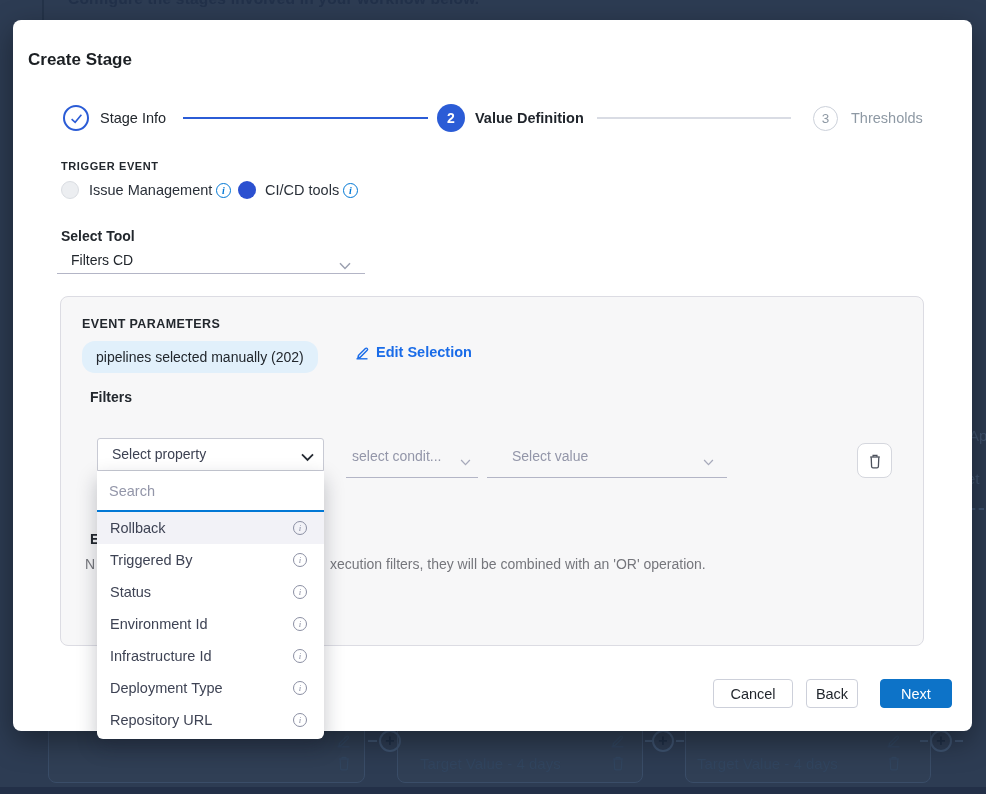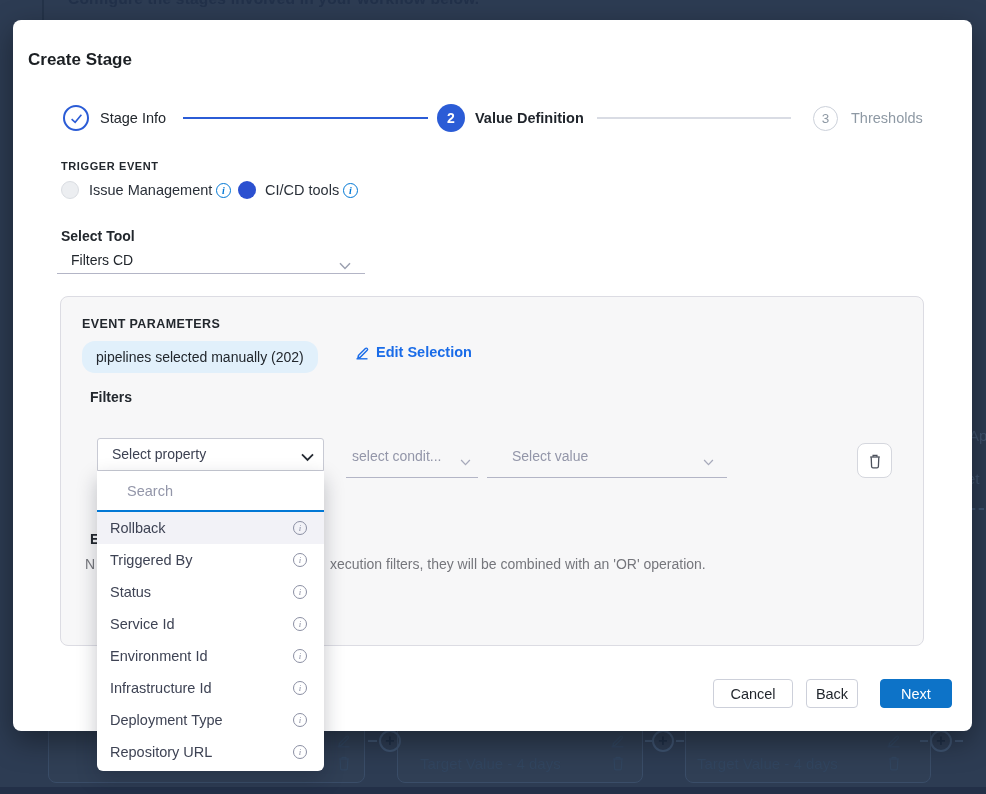--- a/index.html
+++ b/index.html
@@ -71,21 +71,21 @@
 
   
   .btn { height:29px; border-radius:4px; display:flex; align-items:center; justify-content:center;
     font-size:14.5px; font-weight:500; cursor:pointer; }
   .btn.ghost { background:#fff; border:1px solid #cdd0da; color:#1f242b; }
   .btn.primary { background:#0d73c8; color:#fff; border:1px solid #0d73c8; }
 
   
   .dropdown { left:97px; top:471px; width:227px; background:#fff; border-radius:0 0 6px 6px;
     box-shadow:0 8px 20px rgba(20,25,40,.25); z-index:3; padding-bottom:3px; }
-  .dd-search { height:41px; border-bottom:2px solid #0278d5; display:flex; align-items:center; padding:0 30px; }
+  .dd-search { height:41px; border-bottom:2px solid #0278d5; display:flex; align-items:center; padding:0 12px; }
   .dd-search input { border:none; outline:none; width:100%; font-size:14.5px; font-family:"Liberation Sans","DejaVu Sans",sans-serif; color:#3c4152; background:transparent; }
   .dd-search input::placeholder { color:#9396a9; }
   .dd-row { height:32px; display:flex; align-items:center; justify-content:space-between; padding:0 17px 0 13px; cursor:pointer; }
   .dd-row.hl { background:#f2f2f7; }
   .dd-row .lbl { font-size:14.5px; color:#3e4354; }
   .dd-info { width:14px; height:14px; border:1.2px solid #8b8fa3; border-radius:50%; color:#8b8fa3;
     display:flex; align-items:center; justify-content:center; flex:none; }
   .dd-info::after { content:"i"; font-size:9px; font-style:italic; font-family:"Liberation Serif",serif; }
 </style>
 </head>
@@ -263,24 +263,20 @@
     </div>
     <div class="dd-row">
       <span class="lbl">Triggered By</span>
       <span class="dd-info"></span>
     </div>
     <div class="dd-row">
       <span class="lbl">Status</span>
       <span class="dd-info"></span>
     </div>
     <div class="dd-row">
-      <span class="lbl">Service Id</span>
-      <span class="dd-info"></span>
-    </div>
-    <div class="dd-row">
       <span class="lbl">Environment Id</span>
       <span class="dd-info"></span>
     </div>
     <div class="dd-row">
       <span class="lbl">Infrastructure Id</span>
       <span class="dd-info"></span>
     </div>
     <div class="dd-row">
       <span class="lbl">Deployment Type</span>
       <span class="dd-info"></span>

